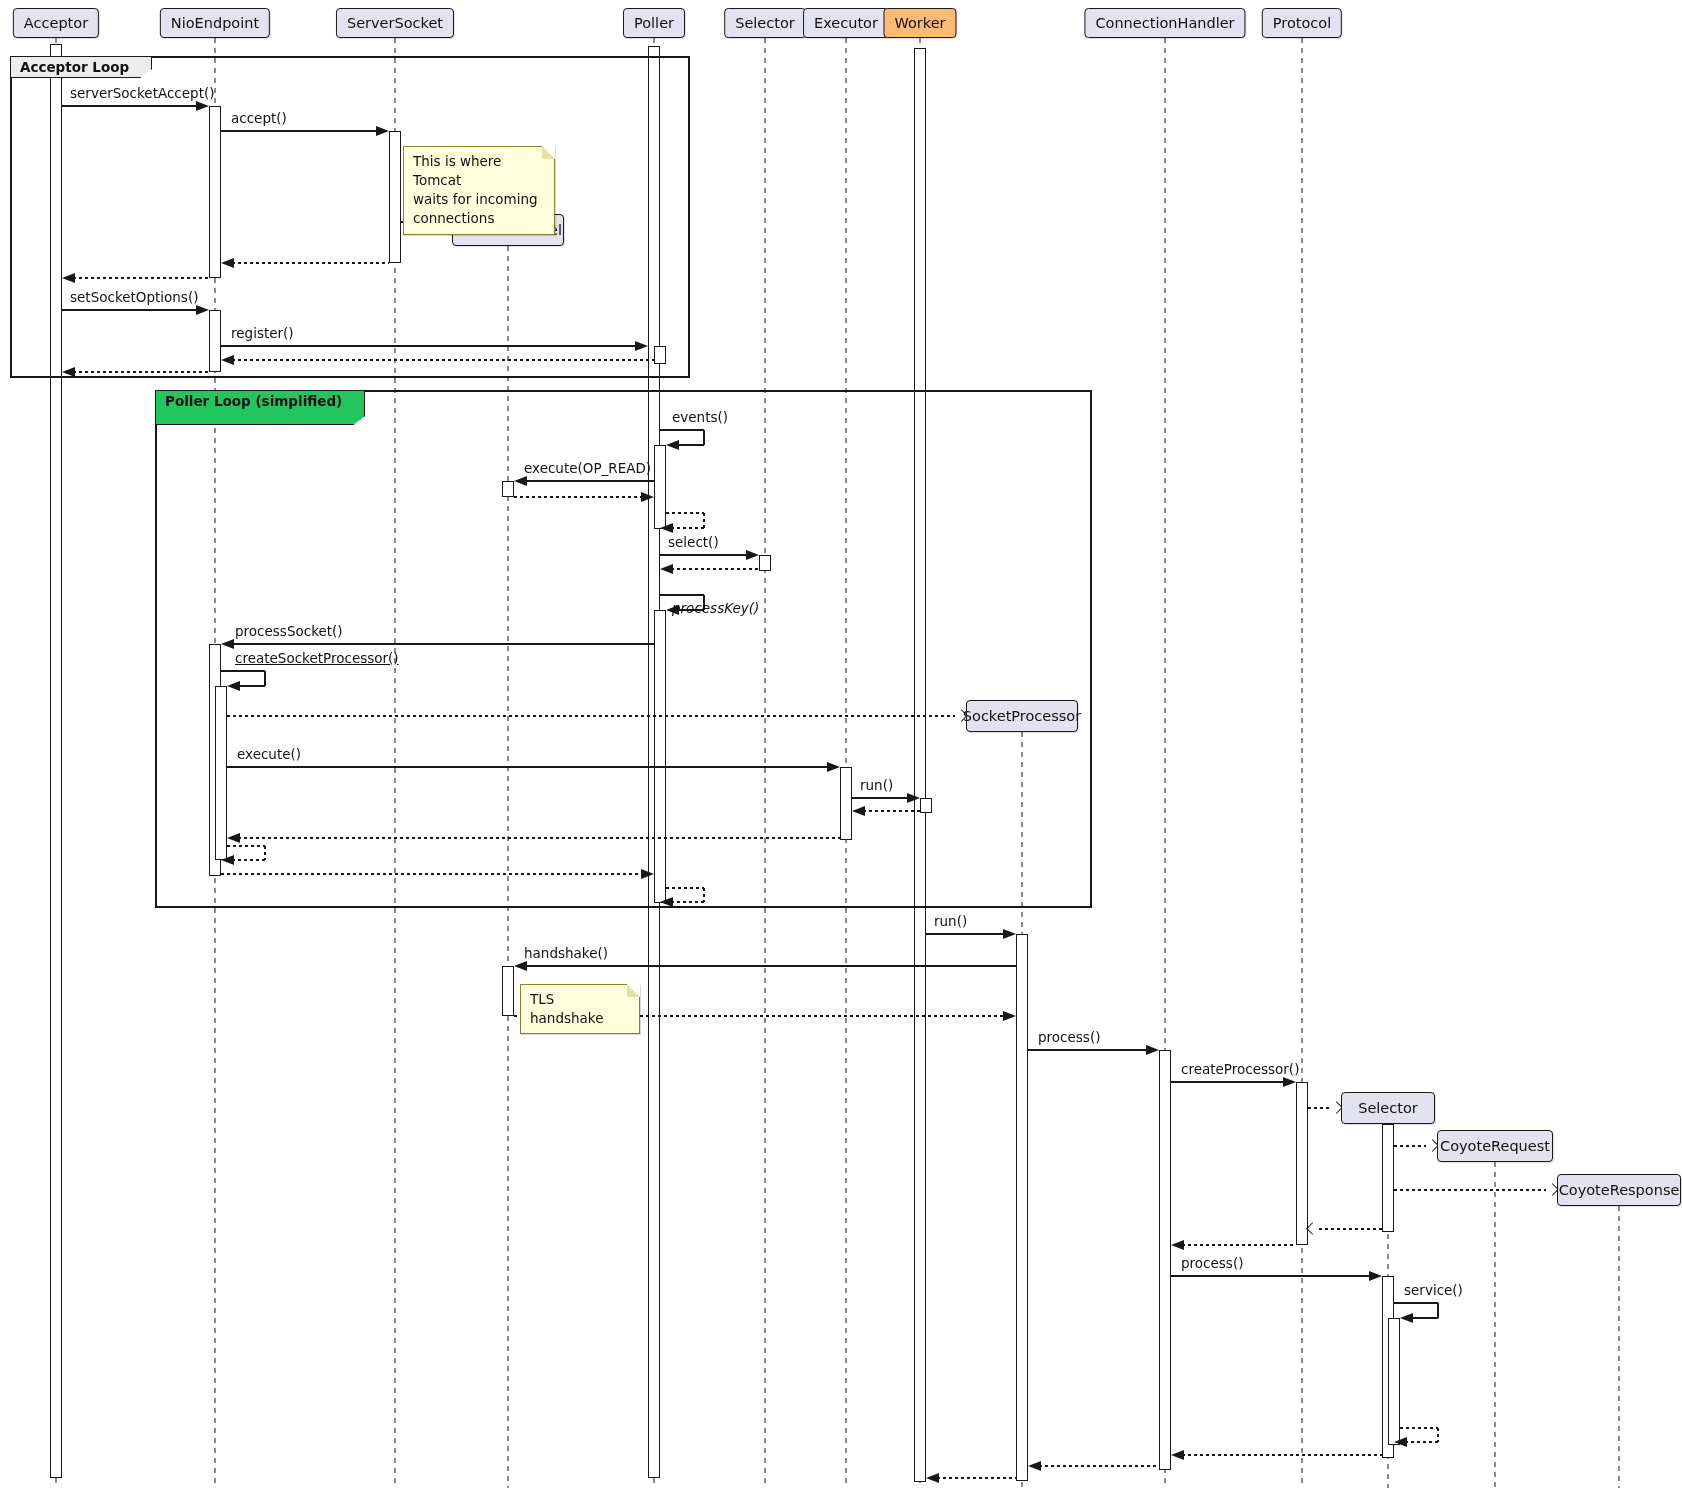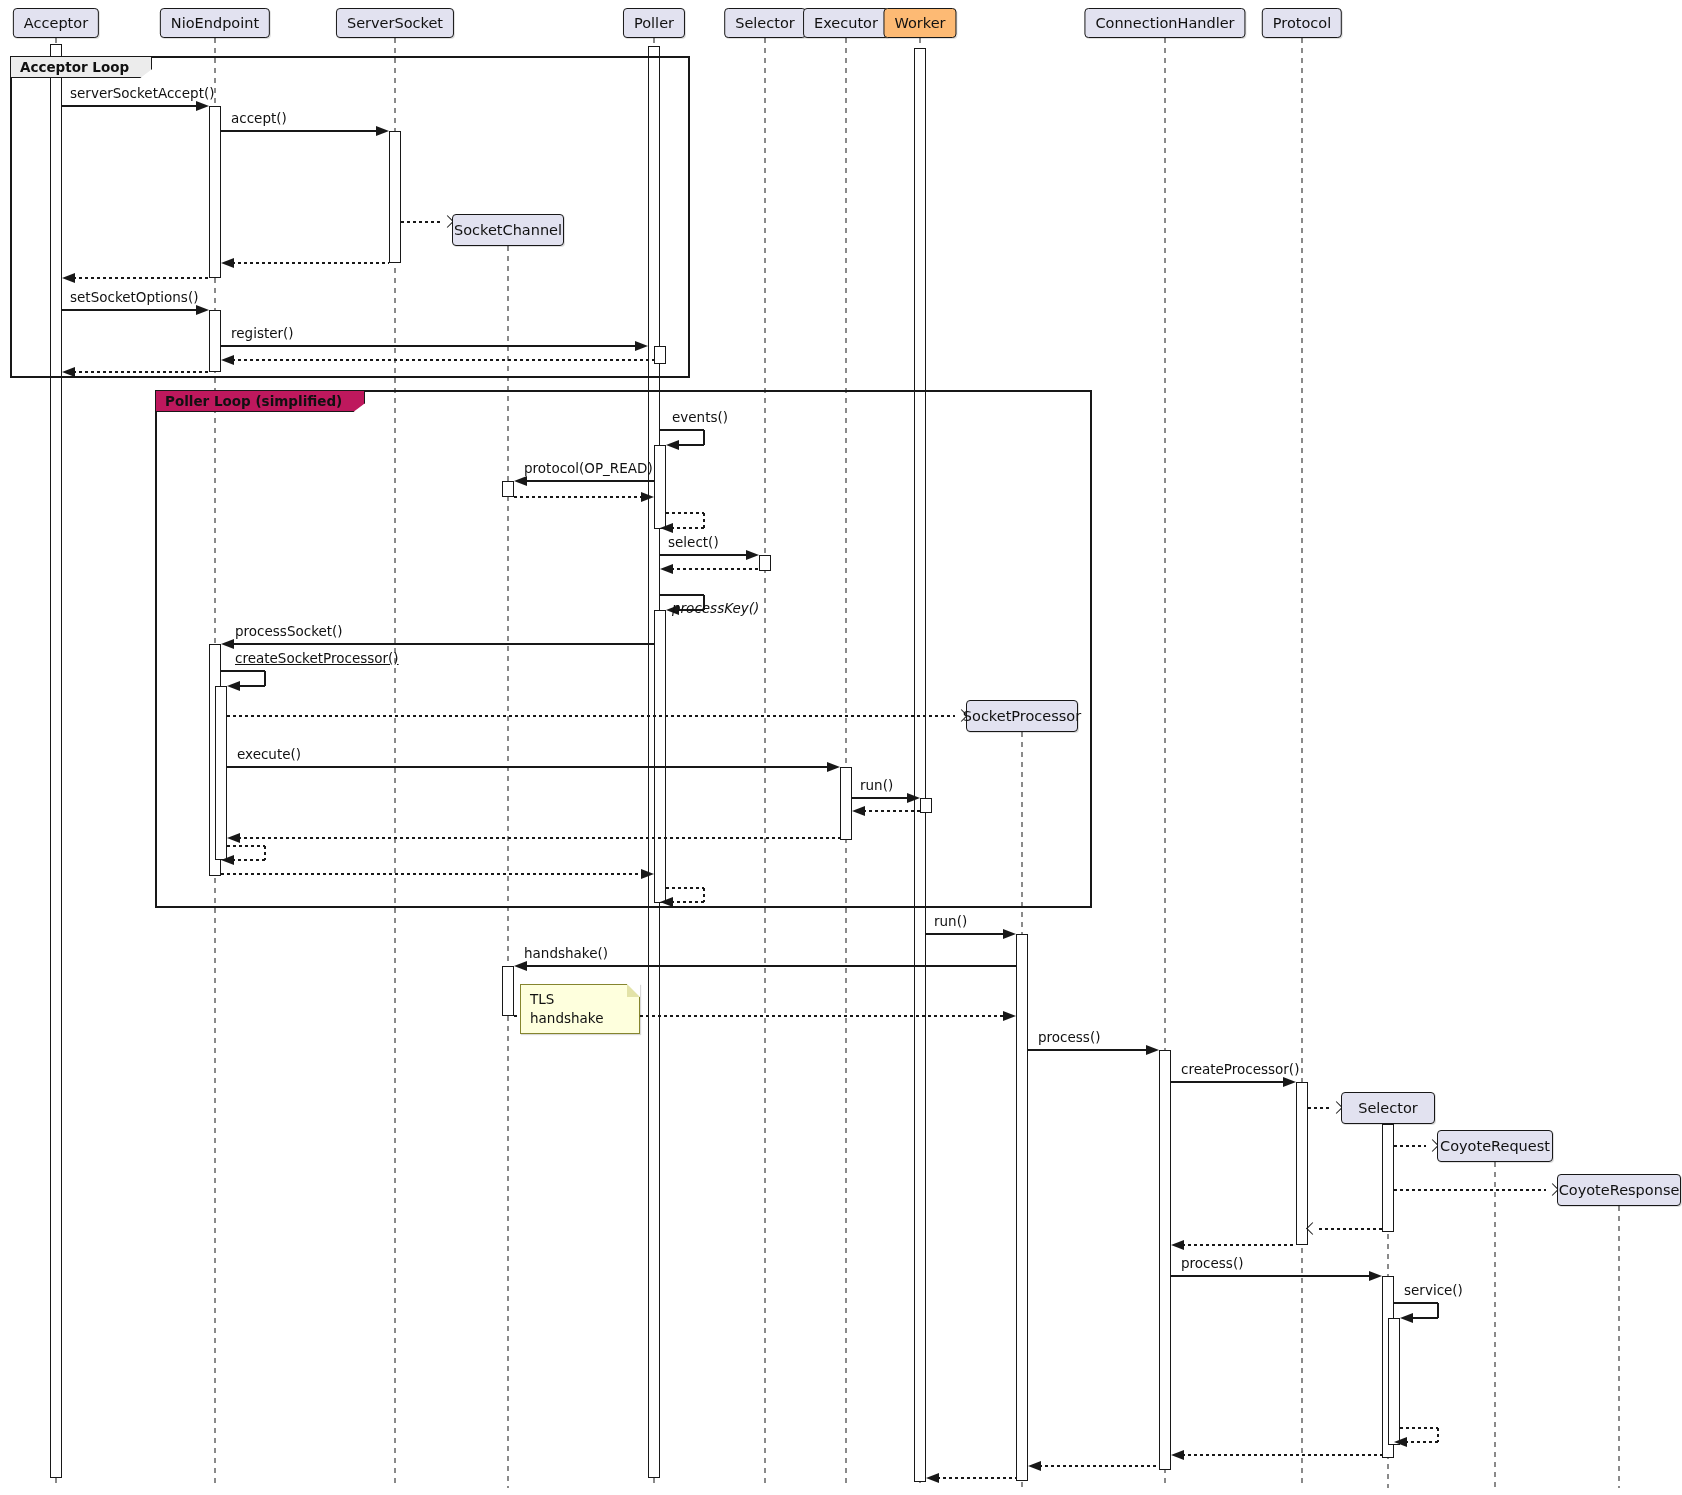--- a/index.html
+++ b/index.html
@@ -69,21 +69,21 @@
     <div class="activation" style="left: 1016px; top: 934px; height: 547px;"></div>
     <div class="activation" style="left: 502px; top: 966px; height: 50px;"></div>
     <div class="activation" style="left: 1159px; top: 1050px; height: 420px;"></div>
     <div class="activation" style="left: 1296px; top: 1082px; height: 163px;"></div>
     <div class="activation" style="left: 1382px; top: 1124px; height: 108px;"></div>
     <div class="activation" style="left: 1382px; top: 1276px; height: 182px;"></div>
     <div class="activation" style="left: 1388px; top: 1318px; height: 127px;"></div>
     <div class="frame" style="left: 10px; top: 56px; width: 680px; height: 322px;"></div>
     <div class="frame-tab" style="left: 10px; top: 56px; min-width: 132px; height: 22px; background: rgb(236, 236, 236);">Acceptor Loop</div>
     <div class="frame" style="left: 155px; top: 390px; width: 937px; height: 518px;"></div>
-    <div class="frame-tab" style="left: 155px; top: 390px; min-width: 200px; height: 22px; background: #be185d;">Poller Loop (simplified)</div>
+    <div class="frame-tab" style="left: 155px; top: 390px; min-width: 200px; height: 35px; background: #22c55e;">Poller Loop (simplified)</div>
     <div class="mline" style="left: 62px; top: 105px; width: 136px;"></div>
     <div class="head-f r" style="left: 196px; top: 101px;"></div>
     <div class="mlabel" style="left: 70px; top: 85px;">serverSocketAccept()</div>
     <div class="mline" style="left: 221px; top: 130px; width: 157px;"></div>
     <div class="head-f r" style="left: 376px; top: 126px;"></div>
     <div class="mlabel" style="left: 231px; top: 110px;">accept()</div>
     <div class="mline dash" style="left: 401px; top: 221px; width: 40px;"></div>
     <div class="head-o r" style="left: 443px; top: 217px;"></div>
     <div class="mline dash" style="left: 232px; top: 262px; width: 157px;"></div>
     <div class="head-f l" style="left: 221px; top: 258px;"></div>
@@ -99,21 +99,21 @@
     <div class="head-f l" style="left: 221px; top: 355px;"></div>
     <div class="mline dash" style="left: 73px; top: 371px; width: 136px;"></div>
     <div class="head-f l" style="left: 62px; top: 367px;"></div>
     <div class="mline" style="left: 660px; top: 429px; width: 44px;"></div>
     <div class="vline" style="left: 703px; top: 430px; height: 15px;"></div>
     <div class="mline" style="left: 677px; top: 444px; width: 27px;"></div>
     <div class="head-f l" style="left: 666px; top: 440px;"></div>
     <div class="mlabel" style="left: 672px; top: 409px;">events()</div>
     <div class="mline" style="left: 525px; top: 480px; width: 129px;"></div>
     <div class="head-f l" style="left: 514px; top: 476px;"></div>
-    <div class="mlabel" style="left: 524px; top: 460px;">protocol(OP_READ)</div>
+    <div class="mlabel" style="left: 524px; top: 460px;">execute(OP_READ)</div>
     <div class="mline dash" style="left: 514px; top: 496px; width: 129px;"></div>
     <div class="head-f r" style="left: 641px; top: 492px;"></div>
     <div class="mline dash" style="left: 666px; top: 512px; width: 38px;"></div>
     <div class="vline dash" style="left: 703px; top: 513px; height: 15px;"></div>
     <div class="mline dash" style="left: 671px; top: 527px; width: 33px;"></div>
     <div class="head-f l" style="left: 660px; top: 523px;"></div>
     <div class="mline" style="left: 660px; top: 554px; width: 88px;"></div>
     <div class="head-f r" style="left: 746px; top: 550px;"></div>
     <div class="mlabel" style="left: 668px; top: 534px;">select()</div>
     <div class="mline dash" style="left: 671px; top: 568px; width: 88px;"></div>
@@ -202,14 +202,17 @@
     <div class="participant top" style="left: 765px; top: 8px; background: rgb(226, 226, 240);">Selector</div>
     <div class="participant top" style="left: 846px; top: 8px; background: rgb(226, 226, 240);">Executor</div>
     <div class="participant top" style="left: 920px; top: 8px; background: #fdba74;">Worker</div>
     <div class="participant top" style="left: 1165px; top: 8px; background: rgb(226, 226, 240);">ConnectionHandler</div>
     <div class="participant top" style="left: 1302px; top: 8px; background: rgb(226, 226, 240);">Protocol</div>
     <div class="participant" style="left: 452px; top: 214px; width: 112px; height: 32px; background: rgb(226, 226, 240);">SocketChannel</div>
     <div class="participant" style="left: 966px; top: 700px; width: 112px; height: 32px; background: rgb(226, 226, 240);">SocketProcessor</div>
     <div class="participant" style="left: 1341px; top: 1092px; width: 94px; height: 32px; background: rgb(226, 226, 240);">Selector</div>
     <div class="participant" style="left: 1437px; top: 1130px; width: 116px; height: 32px; background: rgb(226, 226, 240);">CoyoteRequest</div>
     <div class="participant" style="left: 1557px; top: 1174px; width: 124px; height: 32px; background: rgb(226, 226, 240);">CoyoteResponse</div>
+    <div class="note" style="left: 403px; top: 146px; width: 152px; min-height: 64px; background: rgb(254, 255, 221);">This is where Tomcat
+waits for incoming
+connections</div>
     <div class="note" style="left: 520px; top: 984px; width: 120px; min-height: 28px; background: rgb(254, 255, 221);">TLS handshake</div>
   </div>
 
 </body></html>

